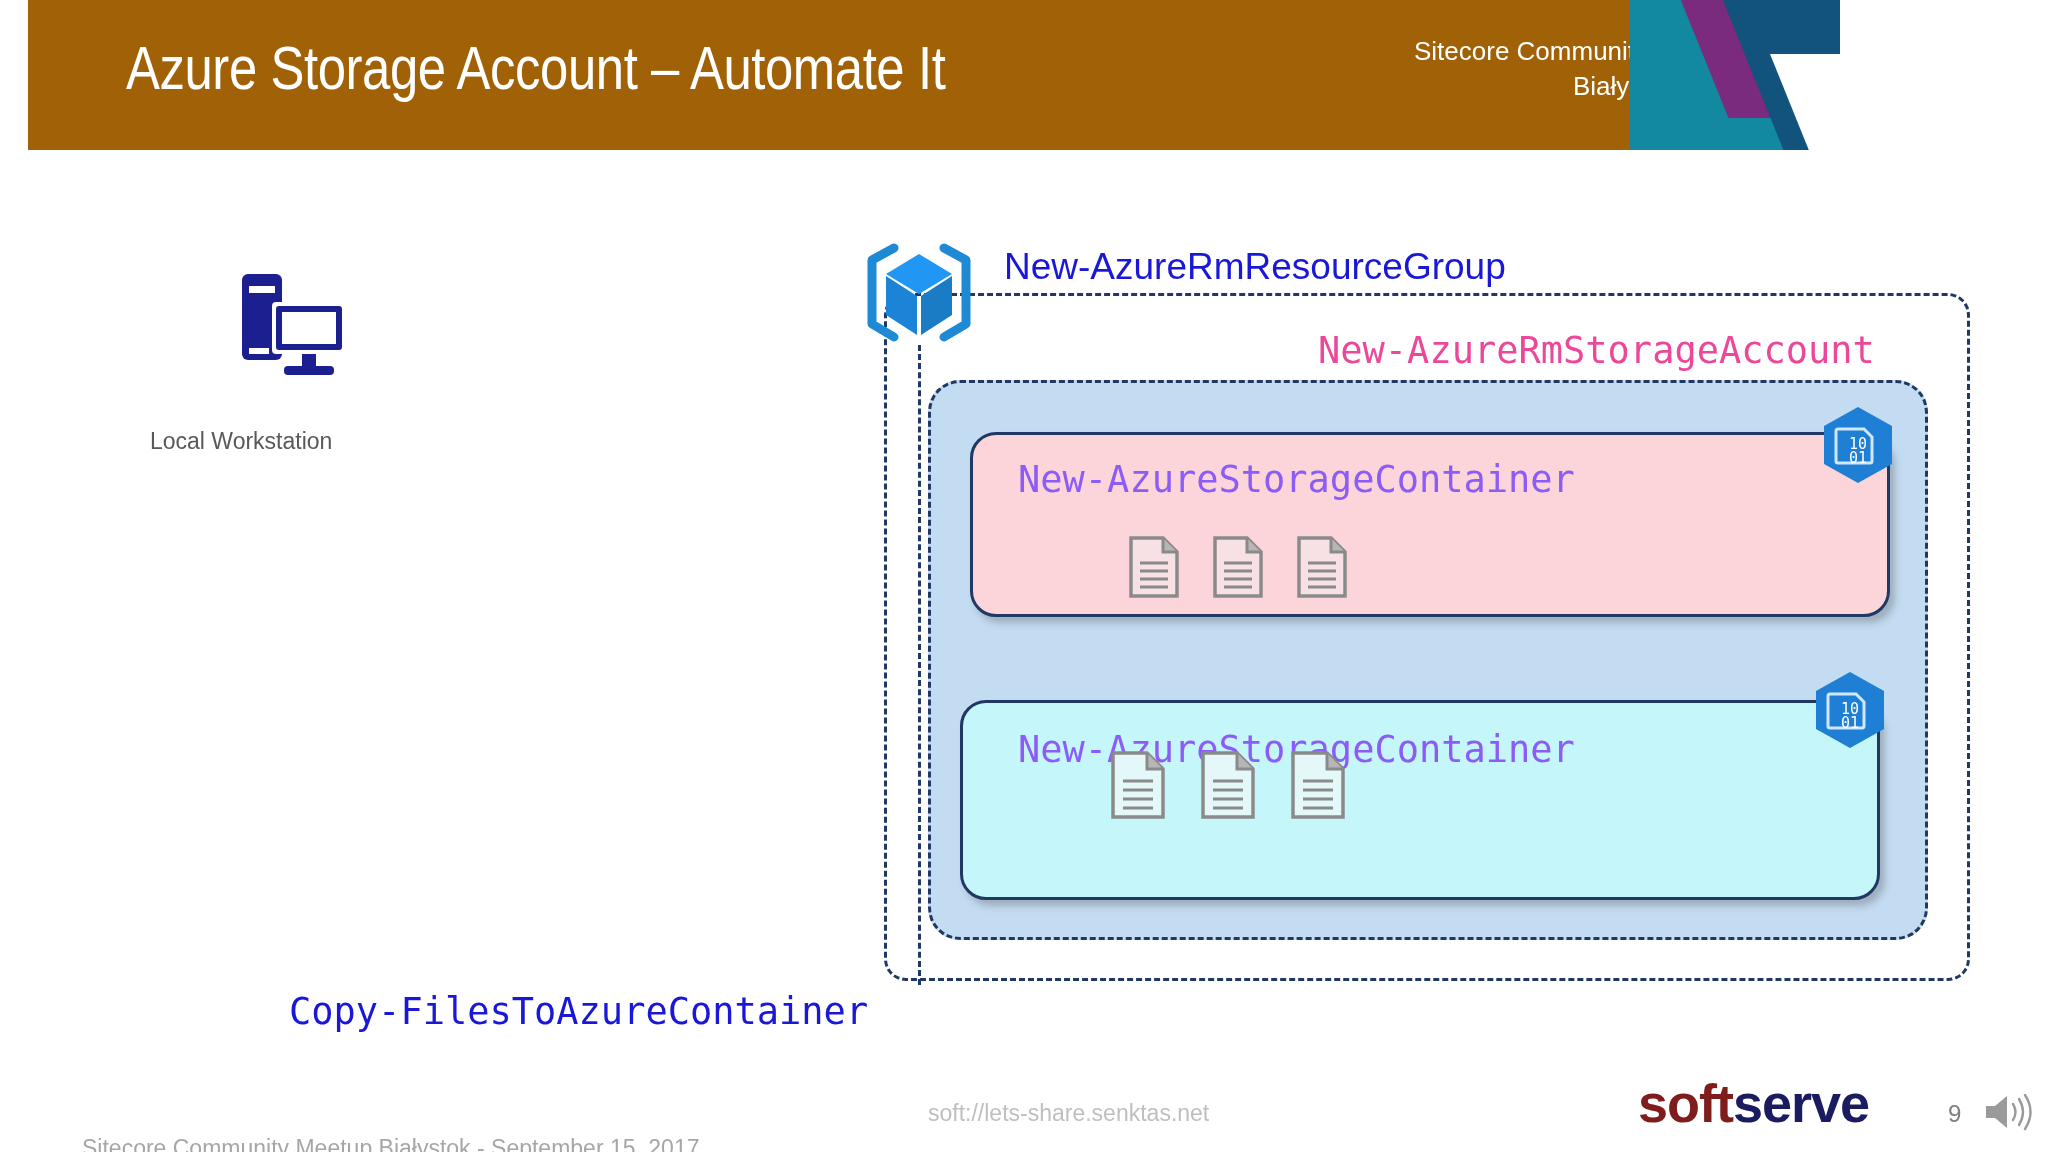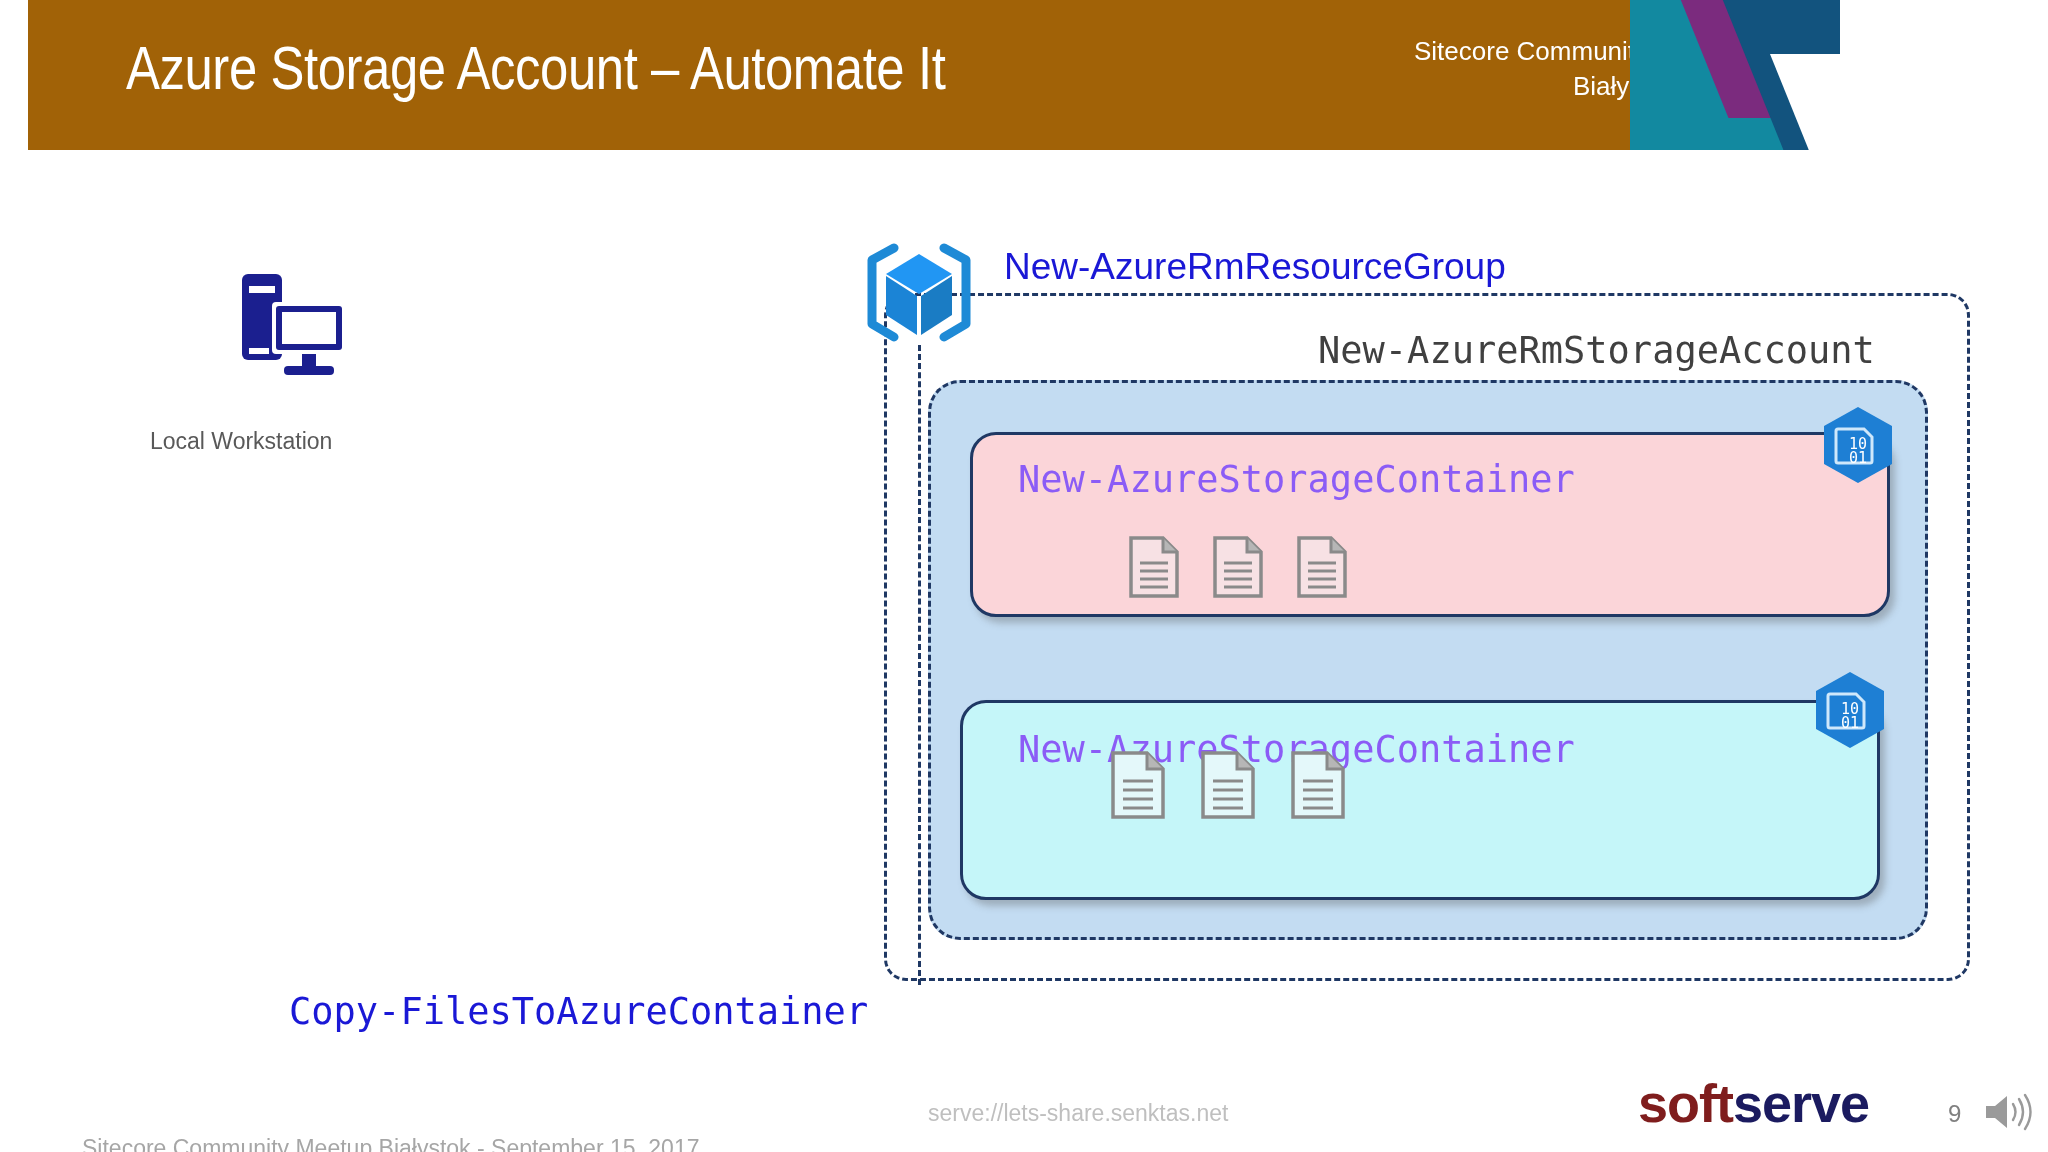--- a/index.html
+++ b/index.html
@@ -143,21 +143,21 @@
     border-left: 3px dashed #1f3864;
   }
 
   
   .sa-label {
     position: absolute;
     left: 1318px;
     top: 329px;
     font-family: "DejaVu Sans Mono", monospace;
     font-size: 37px;
-    color: #404040;
+    color: #ec4899;
     white-space: nowrap;
   }
   .sa-box {
     position: absolute;
     left: 928px;
     top: 380px;
     width: 1000px;
     height: 560px;
     background: #c3dcf2;
     border: 3px dashed #1f3864;
@@ -417,21 +417,21 @@
         <line x1="13" y1="49" x2="43" y2="49"></line>
         <line x1="13" y1="58" x2="43" y2="58"></line>
       </g>
     </svg>
   </span>
 </div>
 
 <div class="copy-label">Copy-FilesToAzureContainer</div>
 
 <div class="footer-left">Sitecore Community Meetup Białystok - September 15, 2017</div>
-<div class="footer-url">serve://lets-share.senktas.net</div>
+<div class="footer-url">soft://lets-share.senktas.net</div>
 <div class="logo">
   <span class="soft">soft</span><span class="serve">serve</span>
 </div>
 <div class="page-num">9</div>
 <div class="speaker-icon">
   <svg viewBox="0 0 50 44" width="50" height="44">
     <path d="M4 16 h9 L25 6 v32 L13 28 H4 z" fill="#9a9a9a"></path>
     <g stroke="#9a9a9a" stroke-width="2.4" fill="none" stroke-linecap="round">
       <path d="M31 14 q5 8 0 16"></path>
       <path d="M37 9 q8 13 0 26"></path>

